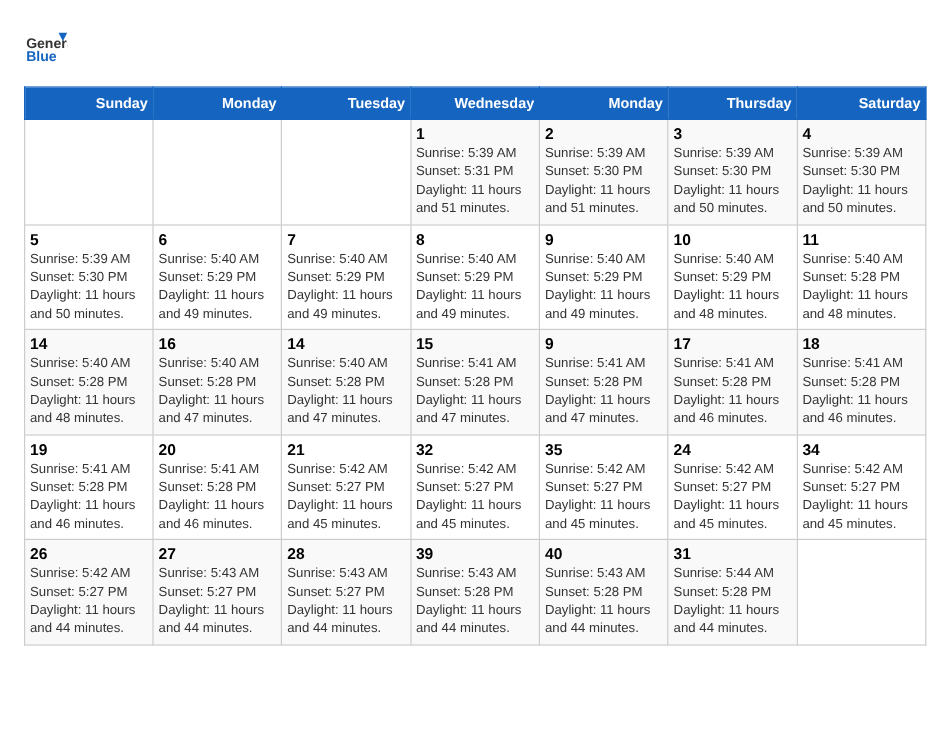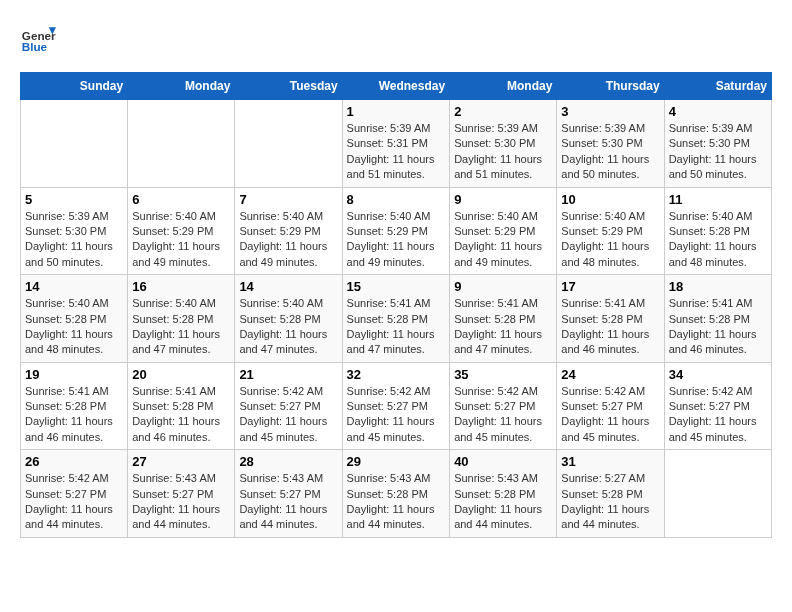--- a/index.html
+++ b/index.html
@@ -309,36 +309,36 @@
 and 44 minutes.</div>
         </td>
         <td>
           <span class="day-num">28</span>
           <div class="day-info" style="white-space: pre-line;">Sunrise: 5:43 AM
 Sunset: 5:27 PM
 Daylight: 11 hours
 and 44 minutes.</div>
         </td>
         <td>
-          <span class="day-num">29</span>
+          <span class="day-num">39</span>
           <div class="day-info" style="white-space: pre-line;">Sunrise: 5:43 AM
 Sunset: 5:28 PM
 Daylight: 11 hours
 and 44 minutes.</div>
         </td>
         <td>
           <span class="day-num">40</span>
           <div class="day-info" style="white-space: pre-line;">Sunrise: 5:43 AM
 Sunset: 5:28 PM
 Daylight: 11 hours
 and 44 minutes.</div>
         </td>
         <td>
           <span class="day-num">31</span>
-          <div class="day-info" style="white-space: pre-line;">Sunrise: 5:27 AM
+          <div class="day-info" style="white-space: pre-line;">Sunrise: 5:44 AM
 Sunset: 5:28 PM
 Daylight: 11 hours
 and 44 minutes.</div>
         </td>
         <td class="empty-cell"></td>
       </tr>
     </tbody>
 </table>
 
 </body></html>

